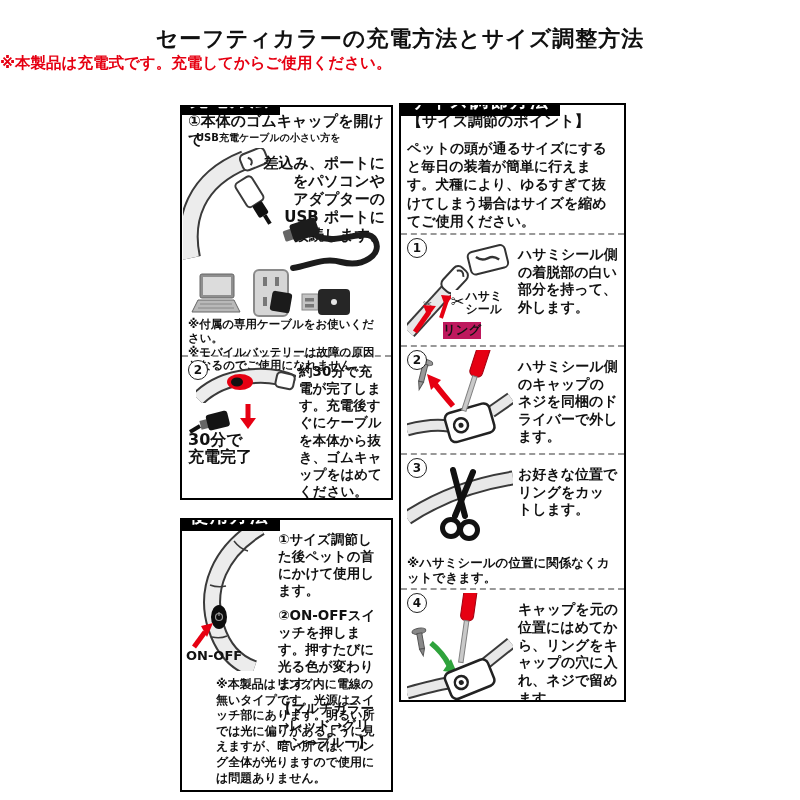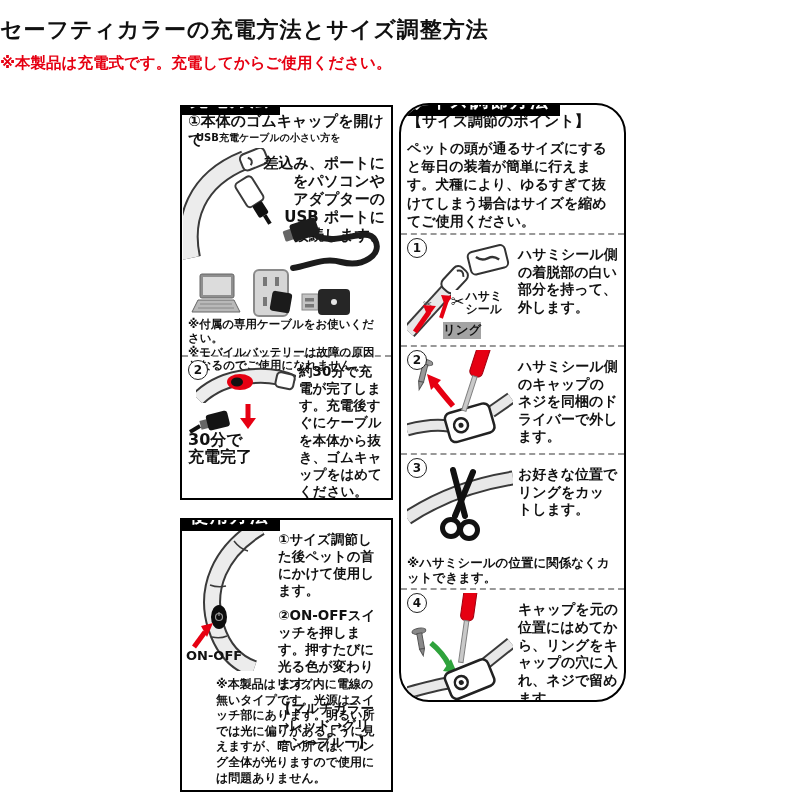--- a/index.html
+++ b/index.html
@@ -1,27 +1,27 @@
 <!DOCTYPE html>
 <html><head>
 <meta charset="utf-8">
 <style>
   html,body{margin:0;padding:0;background:#fff;}
   .page{position:relative;width:800px;height:800px;background:#fff;overflow:hidden;
         font-family:"DejaVu Sans","Liberation Sans",sans-serif;color:#111;}
-  .title{position:absolute;top:15px;left:0;width:100%;
+  .title{position:absolute;top:24px;left:0;width:100%;text-align:center;
          font-size:22px;font-weight:bold;letter-spacing:1px;}
   .subtitle{position:absolute;top:53px;left:0;width:100%;
             font-size:15.5px;font-weight:bold;color:#e60012;}
   .box{position:absolute;border:2px solid #000;background:#fff;overflow:hidden;padding:5px 6px;}
   .box-header{position:absolute;top:-20px;left:-2px;background:#000;color:#fff;
               font-size:18px;font-weight:bold;letter-spacing:2px;padding:1px 10px 3px;white-space:nowrap;z-index:5;}
   .box-charging{left:180px;top:105px;width:197px;height:381px;}
   .box-usage{left:180px;top:518px;width:197px;height:260px;}
-  .box-sizing{left:399px;top:103px;width:211px;height:585px;border-radius:30px;}
+  .box-sizing{left:399px;top:103px;width:211px;height:585px;}
   .box-usage .box-header,.box-sizing .box-header{top:-17px;}
   .dashed{border-top:2px dashed #999;margin:3px -6px;}
   .circle-num{position:absolute;top:0;left:0;width:18px;height:18px;border:1.5px solid #222;
               border-radius:50%;text-align:center;line-height:18px;font-size:12px;font-weight:bold;z-index:3;background:#fff;}
   
   .cs1{position:relative;height:240px;font-weight:bold;}
   .cs1-line1{position:absolute;top:0;left:0;font-size:15px;}
   .cs1-line2{position:absolute;top:19px;left:8px;font-size:10px;}
   .cs1-collar{position:absolute;top:36px;left:-5px;}
   .cs1-wrap{position:absolute;top:42px;right:0;text-align:right;font-size:15px;line-height:1.2;}
@@ -49,21 +49,21 @@
   .points-title{font-size:15px;font-weight:bold;margin-top:2px;}
   .points-body{font-size:14px;line-height:1.3;margin-top:8px;font-weight:bold;}
   .r-step{position:relative;}
   .r-flex{display:flex;gap:3px;}
   .r-illus{position:relative;width:108px;flex:none;}
   .r-text{font-size:14px;line-height:1.26;padding-top:8px;font-weight:bold;}
   .r-note{font-size:12.5px;line-height:1.22;margin-top:1px;font-weight:bold;}
   .lbl-seal{position:absolute;left:44px;top:52px;display:flex;align-items:center;font-size:12px;
             font-weight:bold;line-height:1.05;background:#fff;}
   .lbl-seal .scx{font-size:16px;margin-right:1px;}
-  .lbl-ring{position:absolute;left:36px;top:84px;font-size:12.5px;font-weight:bold;background:#a3a3a3;}
+  .lbl-ring{position:absolute;left:36px;top:84px;font-size:12.5px;font-weight:bold;background:#be185d;}
 </style>
 </head>
 <body>
 
 <div class="page">
 
   <div class="title">セーフティカラーの充電方法とサイズ調整方法</div>
   <div class="subtitle">※本製品は充電式です。充電してからご使用ください。</div>
 
   <section class="box box-charging">

